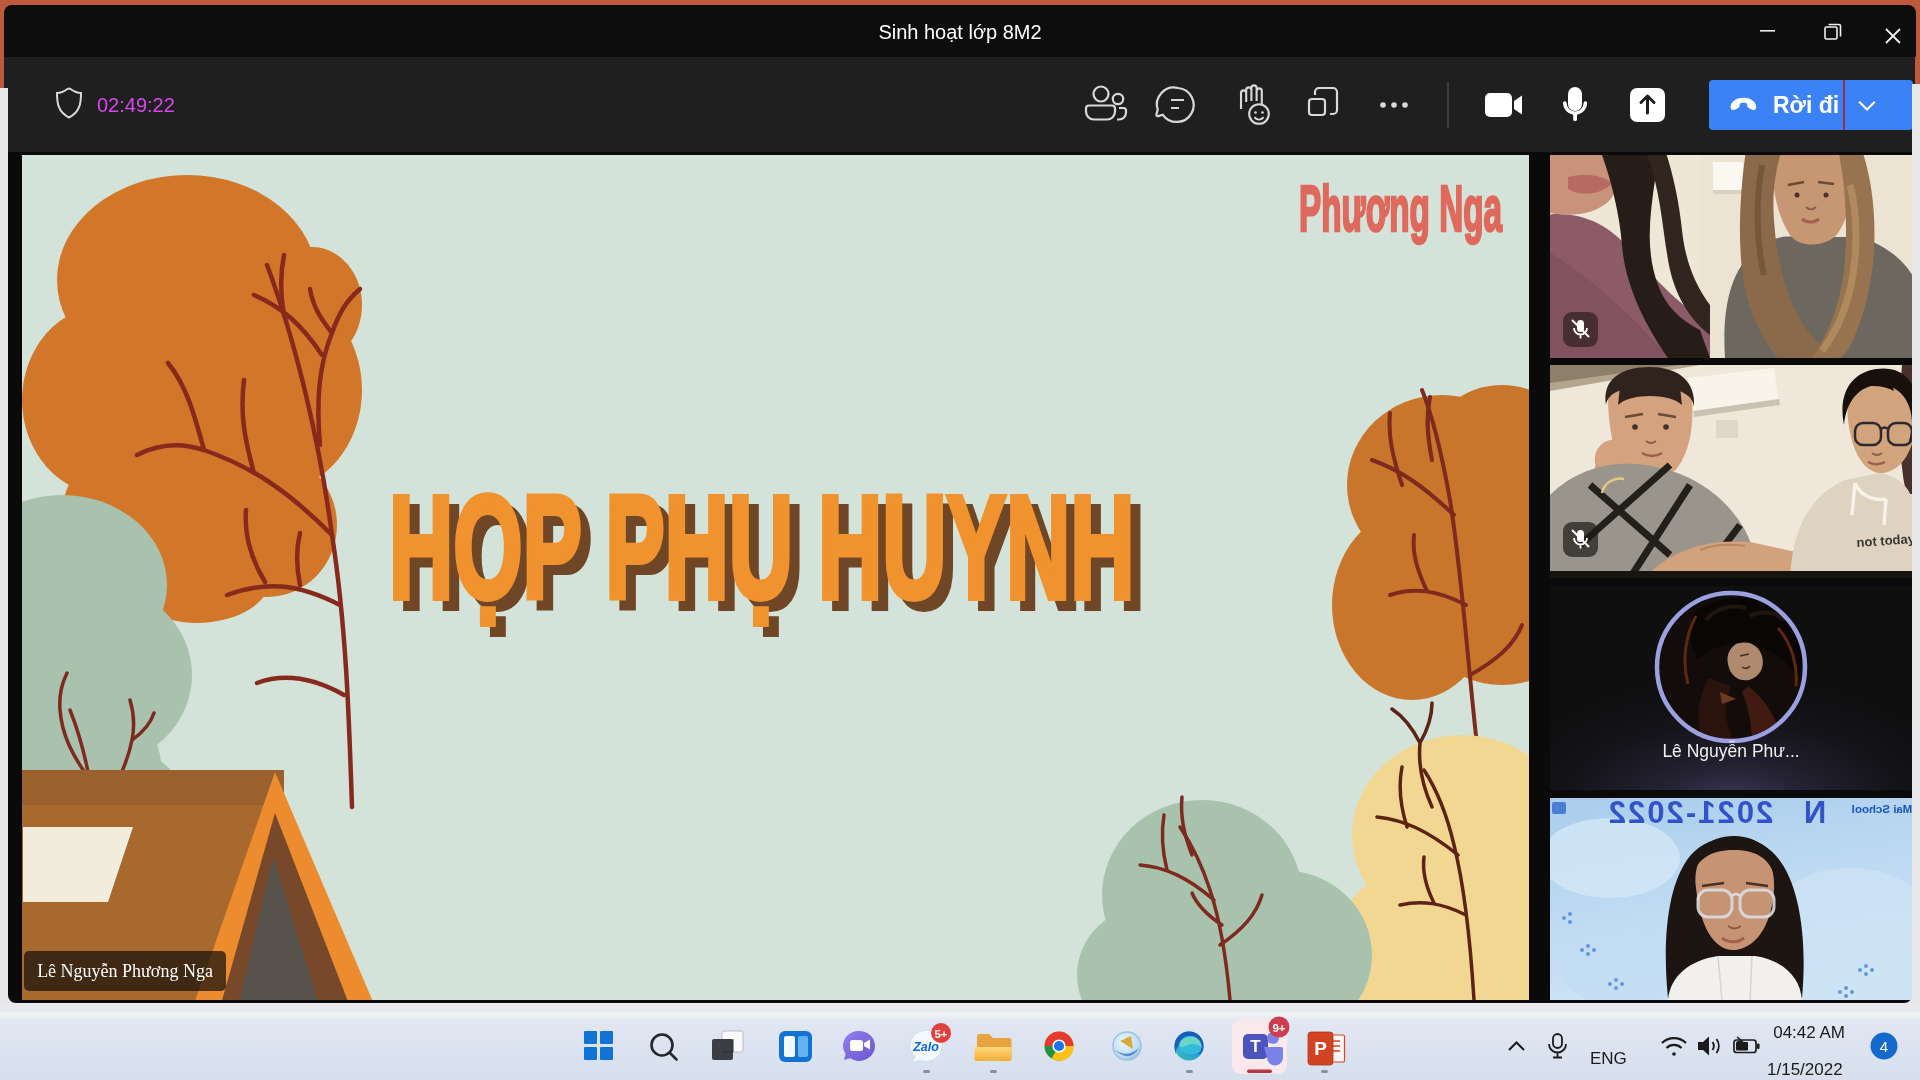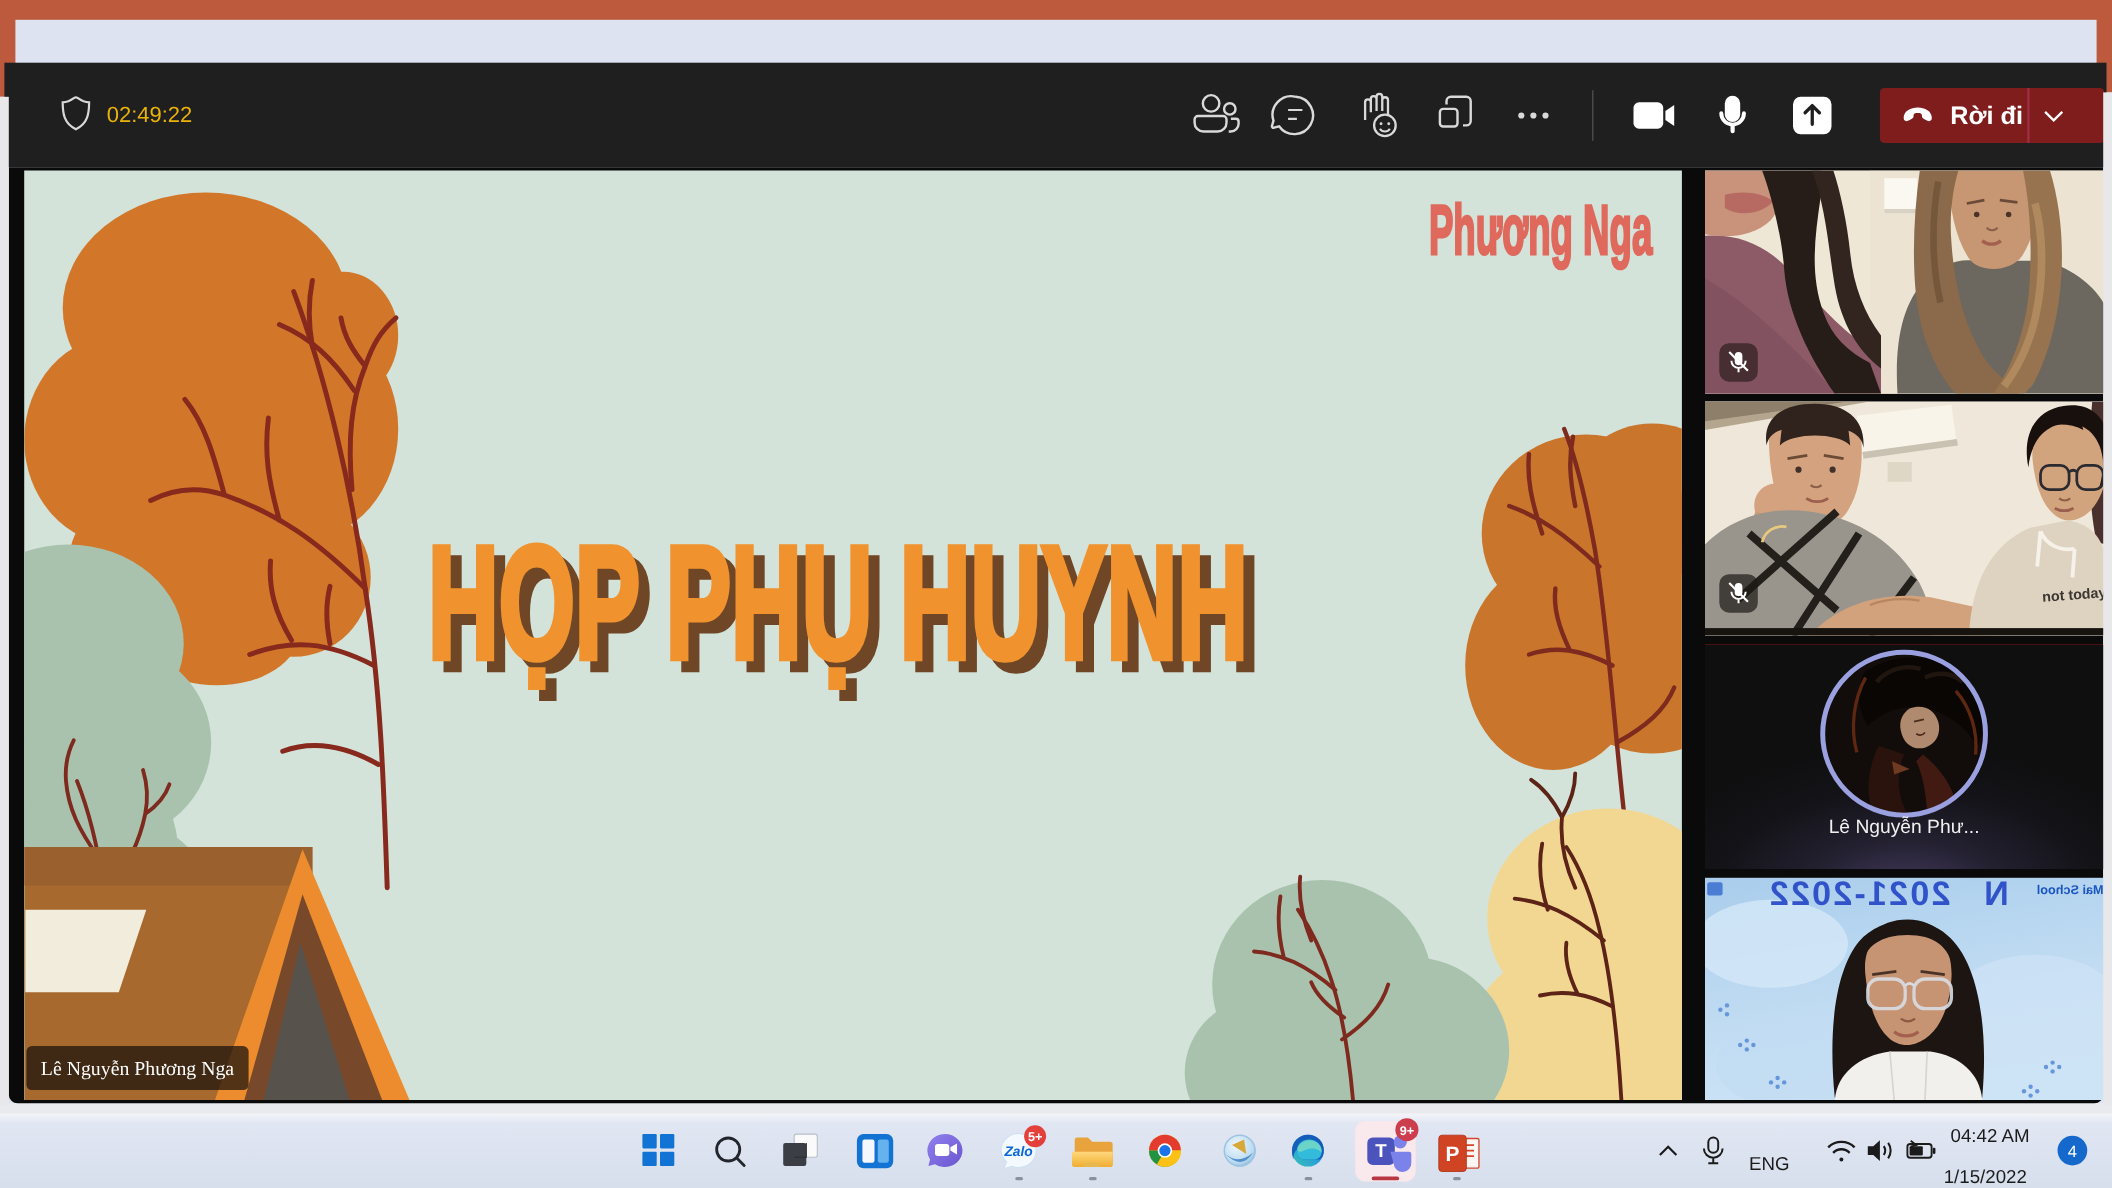--- a/index.html
+++ b/index.html
@@ -157,20 +157,33 @@
     </svg>
     <div class="tray-txt" style="left:1590px;top:46px;">ENG</div>
     <div class="tray-txt" style="left:1767px;top:20px;width:78px;text-align:right;">04:42 AM</div>
     <div class="tray-txt" style="left:1767px;top:57px;width:78px;text-align:left;">1/15/2022</div>
   </div>
 
   <div id="frame-top" class="abs"></div>
   <div id="frame-left" class="abs"></div>
   <div id="frame-right" class="abs"></div>
 
+  <div id="titlebar" class="abs">
+      <div id="title-text" class="abs">Sinh hoạt lớp 8M2</div>
+    <svg class="abs" style="left:1748px;top:0" width="160" height="52" viewBox="0 0 160 52">
+      <rect x="8" y="25" width="15" height="1.6" fill="#efefef"></rect>
+      <g stroke="#efefef" stroke-width="1.6" fill="none">
+        <path d="M 76.5 19.5 h 10.5 a1.5 1.5 0 0 1 1.5 1.5 v 10.5"></path>
+        <rect x="73" y="22" width="12" height="12" rx="1.5"></rect>
+      </g>
+      <g stroke="#efefef" stroke-width="1.8" fill="none">
+        <path d="M 134 24 l 14 14 M 148 24 l -14 14"></path>
+      </g>
+    </svg>
+  </div>
   <div id="toolbar" class="abs">
     <svg class="abs" style="left:0;top:0" width="1911" height="95" viewBox="0 0 1911 95">
 
       <path d="M 53 36 c 4 0 8 -2.2 10.5 -4 c 1 -0.7 2 -0.7 3 0 C 69 33.8 73 36 77 36 c 0 10 -1 19 -12 24.5 C 54 55 53 46 53 36 Z" fill="none" stroke="#d9d9d9" stroke-width="2"></path>
 
       <g stroke="#d9d9d9" stroke-width="2.2" fill="none">
         <circle cx="1097" cy="37" r="7.5"></circle>
         <path d="M 1085 48.5 h 23 a 3 3 0 0 1 3 3 v 3 a 8 8 0 0 1 -8 8 h -13 a 8 8 0 0 1 -8 -8 v -3 a 3 3 0 0 1 3 -3 Z"></path>
         <circle cx="1114" cy="42" r="5.2"></circle>
         <path d="M 1115 51 h 4.5 a 2.5 2.5 0 0 1 2.5 2.5 v 2 a 7 7 0 0 1 -7 7 h -2"></path>
@@ -210,22 +223,22 @@
       <g fill="#ffffff">
         <rect x="1564" y="30" width="14" height="24" rx="7"></rect>
         <path d="M 1559 46 a 1.8 1.8 0 0 1 3.6 0 a 8.5 8.5 0 0 0 17 0 a 1.8 1.8 0 0 1 3.6 0 a 12 12 0 0 1 -10.2 11.8 v 4.5 a 1.9 1.9 0 0 1 -3.8 0 v -4.5 a 12 12 0 0 1 -10.2 -11.8 Z"></path>
       </g>
 
       <g>
         <rect x="1626" y="31" width="35" height="34" rx="7" fill="#ffffff"></rect>
         <path d="M 1643.5 56 v -15 M 1643.5 39 l -6.5 6.5 M 1643.5 39 l 6.5 6.5" stroke="#1f1f1f" stroke-width="3" fill="none" stroke-linecap="round"></path>
       </g>
     </svg>
-    <div class="abs" style="left:93px;top:35px;width:90px;height:26px;color:#eab308;font-size:20px;line-height:26px;">02:49:22</div>
-    <div id="leavebtn" class="abs" style="left:1705px;top:23px;width:204px;height:50px;background:#7f1d1d;border-radius:4px;">
+    <div class="abs" style="left:93px;top:35px;width:90px;height:26px;color:#d946ef;font-size:20px;line-height:26px;">02:49:22</div>
+    <div id="leavebtn" class="abs" style="left:1705px;top:23px;width:204px;height:50px;background:#3b82f6;border-radius:4px;">
       <svg class="abs" style="left:20px;top:16px" width="32" height="18" viewBox="0 0 40 22">
         <path d="M 2 14 C 2 6 10 2 18 2 C 26 2 34 6 34 14 a 3.4 3.4 0 0 1 -5 3 l -4.5 -2.4 a 3.5 3.5 0 0 1 -1.8 -3.8 c 0.3 -2 -2 -2.6 -4.7 -2.6 c -2.7 0 -5 0.6 -4.7 2.6 a 3.5 3.5 0 0 1 -1.8 3.8 L 7 17 a 3.4 3.4 0 0 1 -5 -3 Z" fill="#ffffff"></path>
       </svg>
       <div class="abs" style="left:64px;top:12px;font-size:23px;font-weight:bold;color:#ffffff;">Rời đi</div>
       <div class="abs" style="left:134px;top:0;width:1.5px;height:50px;background:#9e2f46;"></div>
       <svg class="abs" style="left:145px;top:19px" width="26" height="14" viewBox="0 0 30 16">
         <path d="M 6 3 l 9 9 l 9 -9" stroke="#ffffff" stroke-width="2.4" fill="none"></path>
       </svg>
     </div>
   </div>

